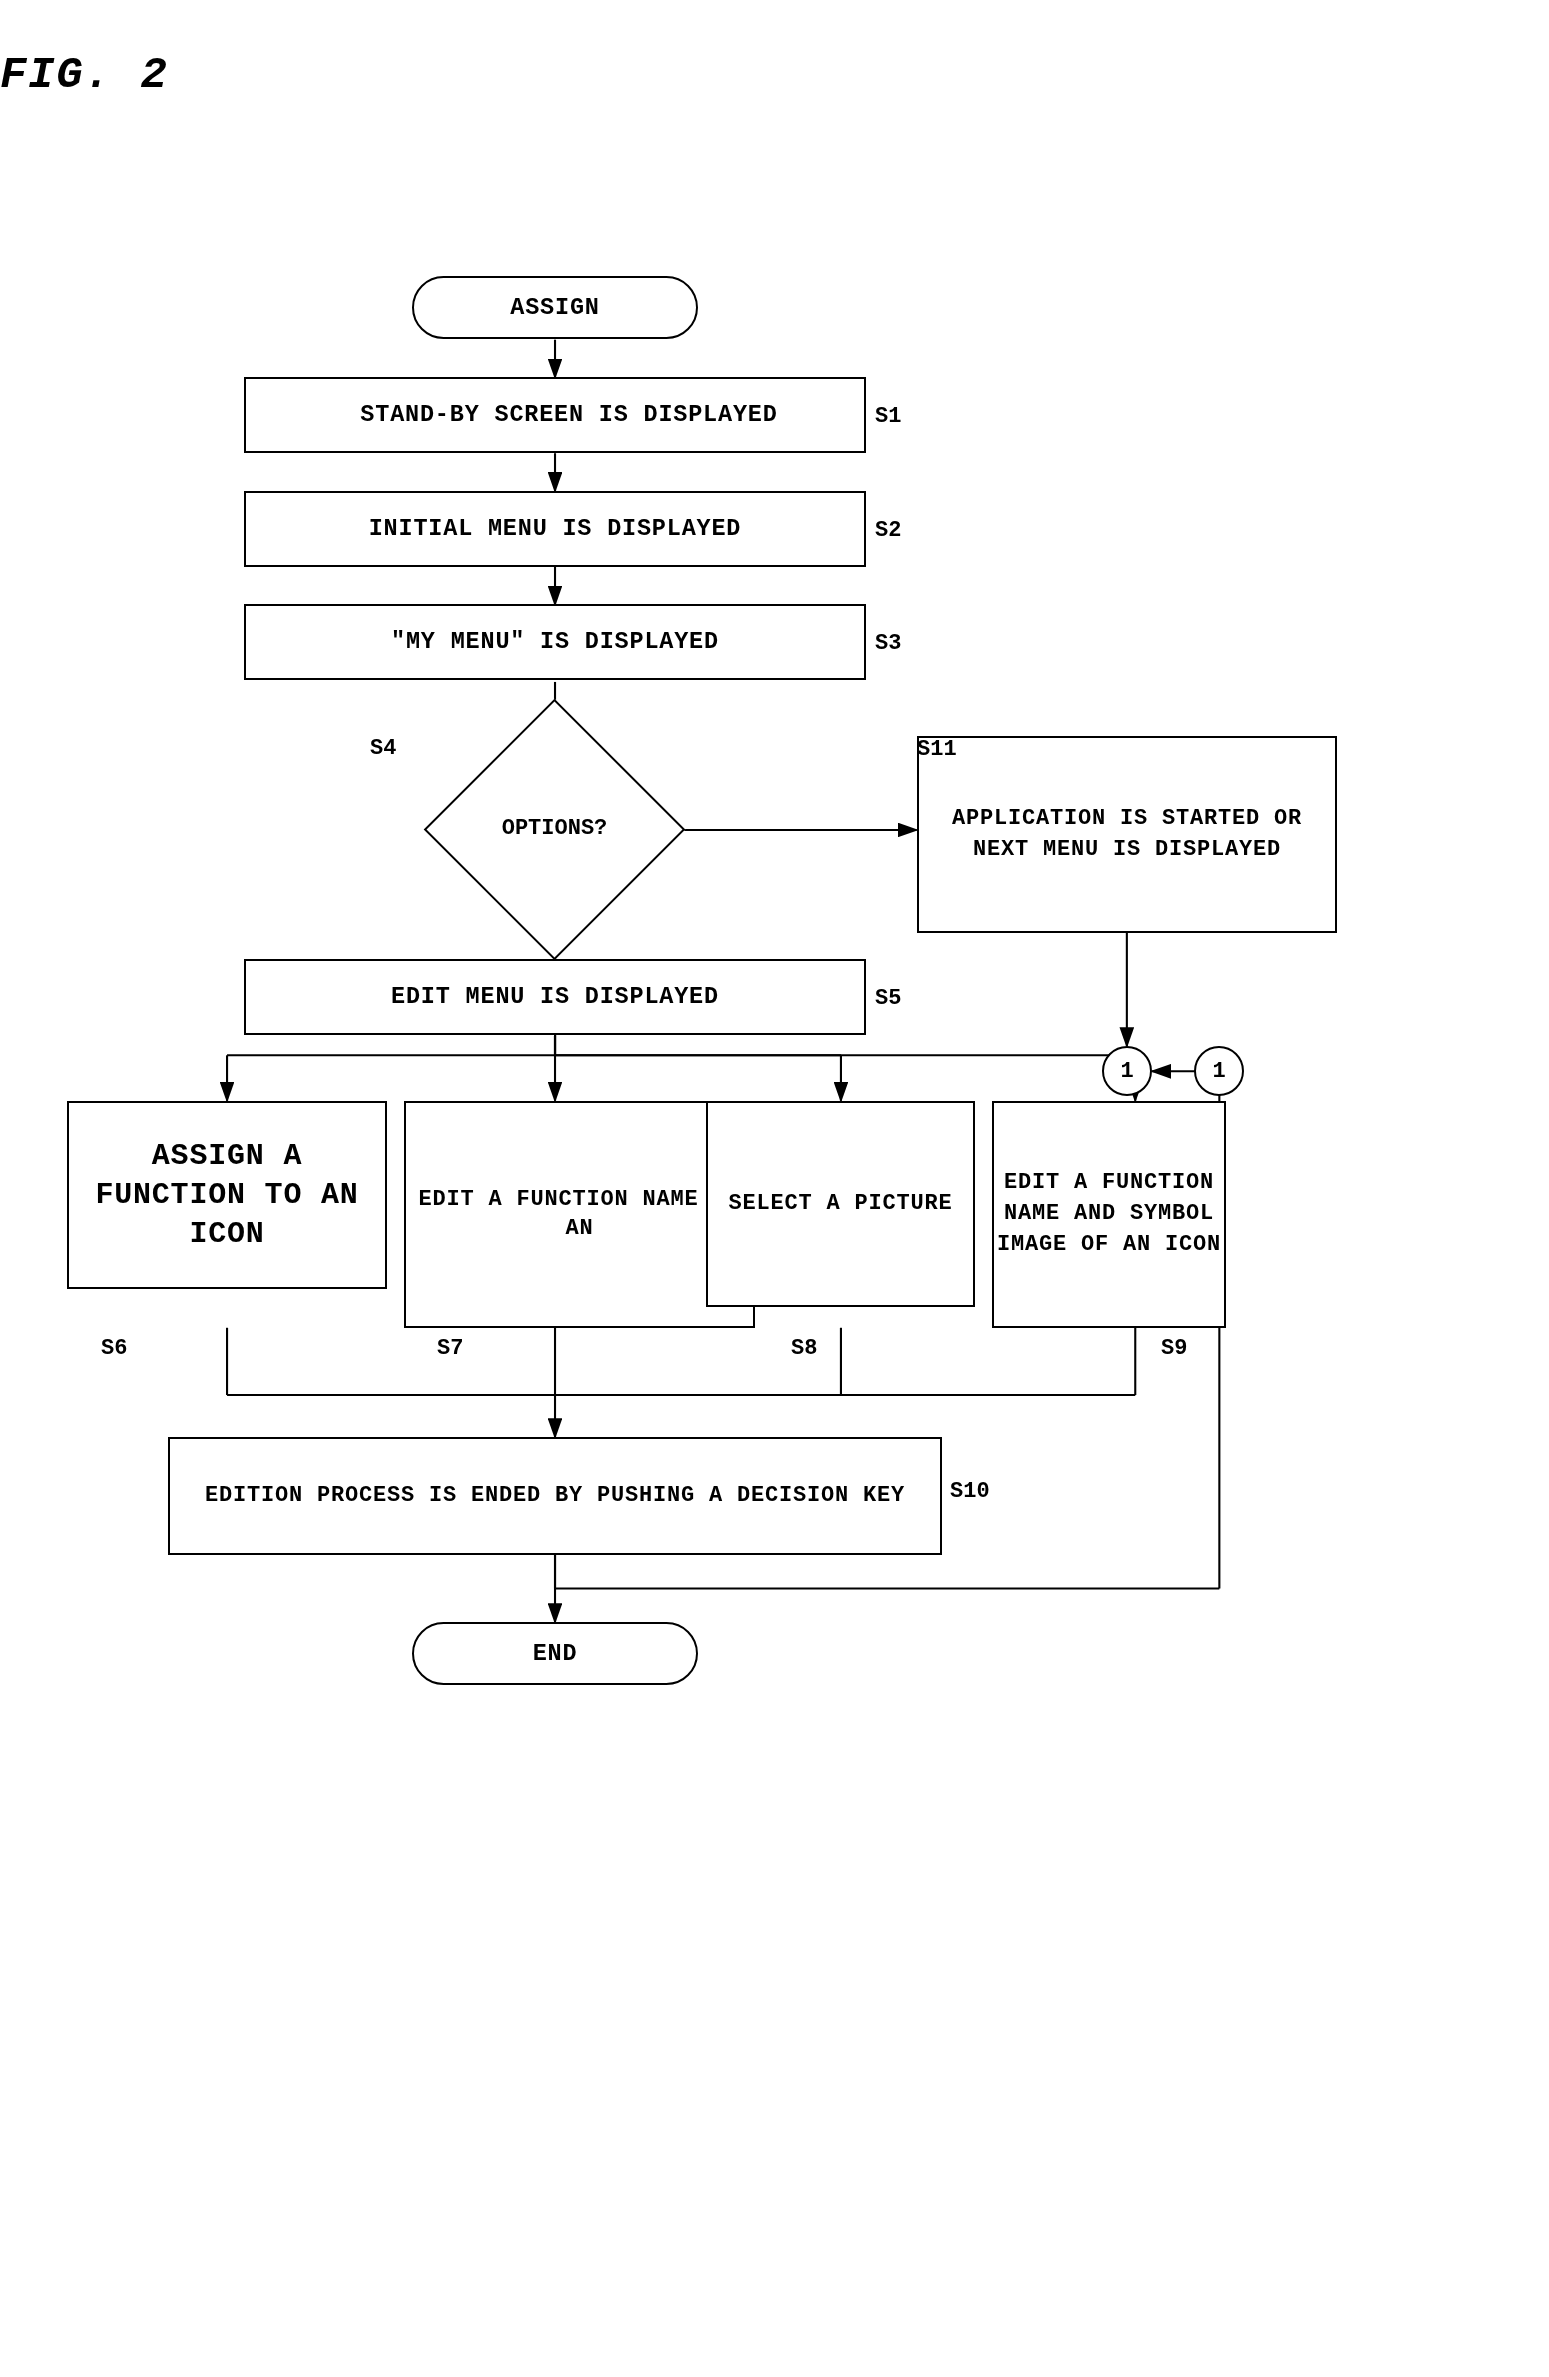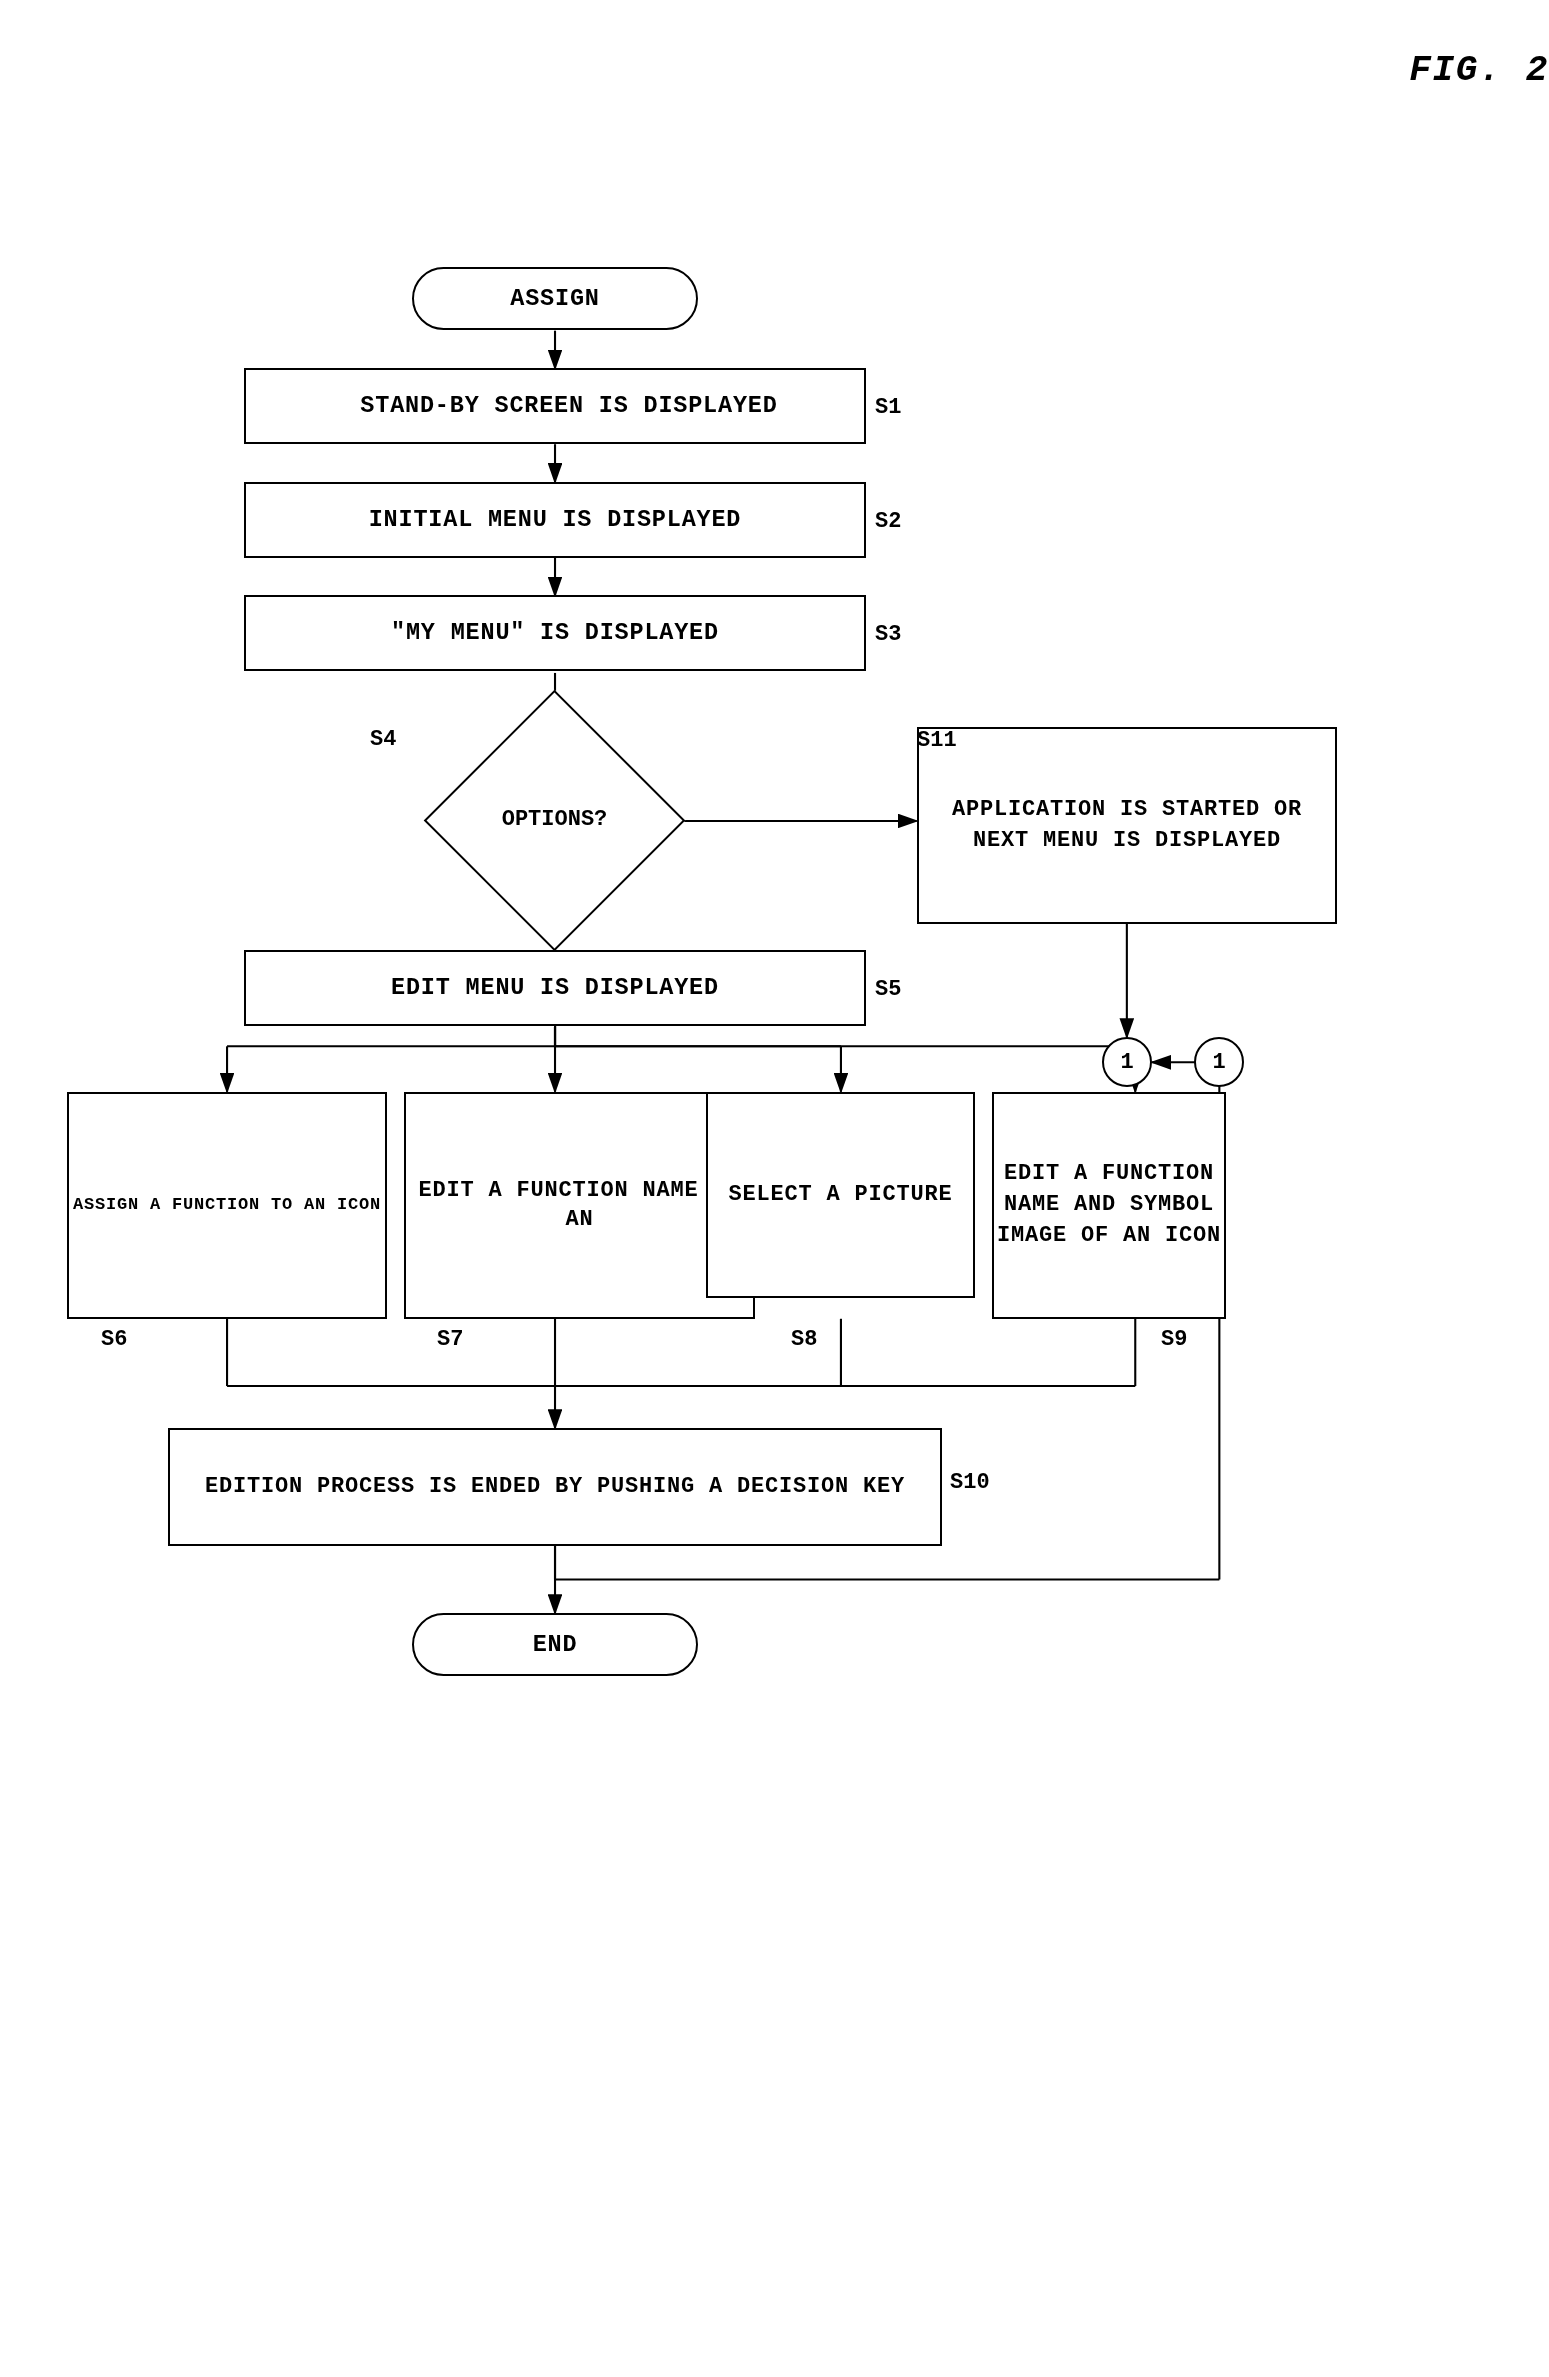--- a/index.html
+++ b/index.html
@@ -6,22 +6,22 @@
     body {
       background: #fff;
       font-family: 'Courier New', Courier, monospace;
       width: 1549px;
       min-height: 2377px;
       position: relative;
       overflow: hidden;
     }
 
     .page-title {
-      text-align: right;
-      font-size: 36px;
+      text-align: left;
+      font-size: 44px;
       font-style: italic;
       font-weight: bold;
       padding-top: 50px;
       letter-spacing: 1.7px;
     }
 
     .diagram-container {
       position: relative;
       width: 1549px;
       height: 2271px;
@@ -204,21 +204,21 @@
   </div>
   <div class="step-label" style="left:917px; top:589px;margin-top:23px;">S11</div>
 
   <div class="circle-label" style="left:1102px; top:921px;">1</div>
 
   <div class="shape rect" style="left:244px; top:834px; width:622px; height:76px;">
     <span>EDIT MENU IS DISPLAYED</span>
   </div>
   <div class="step-label" style="left:875px; top:861px;">S5</div>
 
-  <div class="shape rect" style="left:67px; top:976px; width:320px; height:227px; font-size:17px;">
+  <div class="shape rect" style="left:67px; top:976px; width:320px; height:188px; font-size:30px;">
     <span>ASSIGN A FUNCTION TO AN ICON</span>
   </div>
   <div class="step-label" style="left:101px; top:1211px;">S6</div>
 
   <div class="shape rect" style="left:404px; top:976px; width:351px; height:227px; font-size:22px;">
     <span>EDIT A FUNCTION NAME OF AN</span>
   </div>
   <div class="step-label" style="left:437px; top:1211px;">S7</div>
 
   <div class="shape rect" style="left:706px; top:976px; width:269px; height:206px; font-size:22px;">

